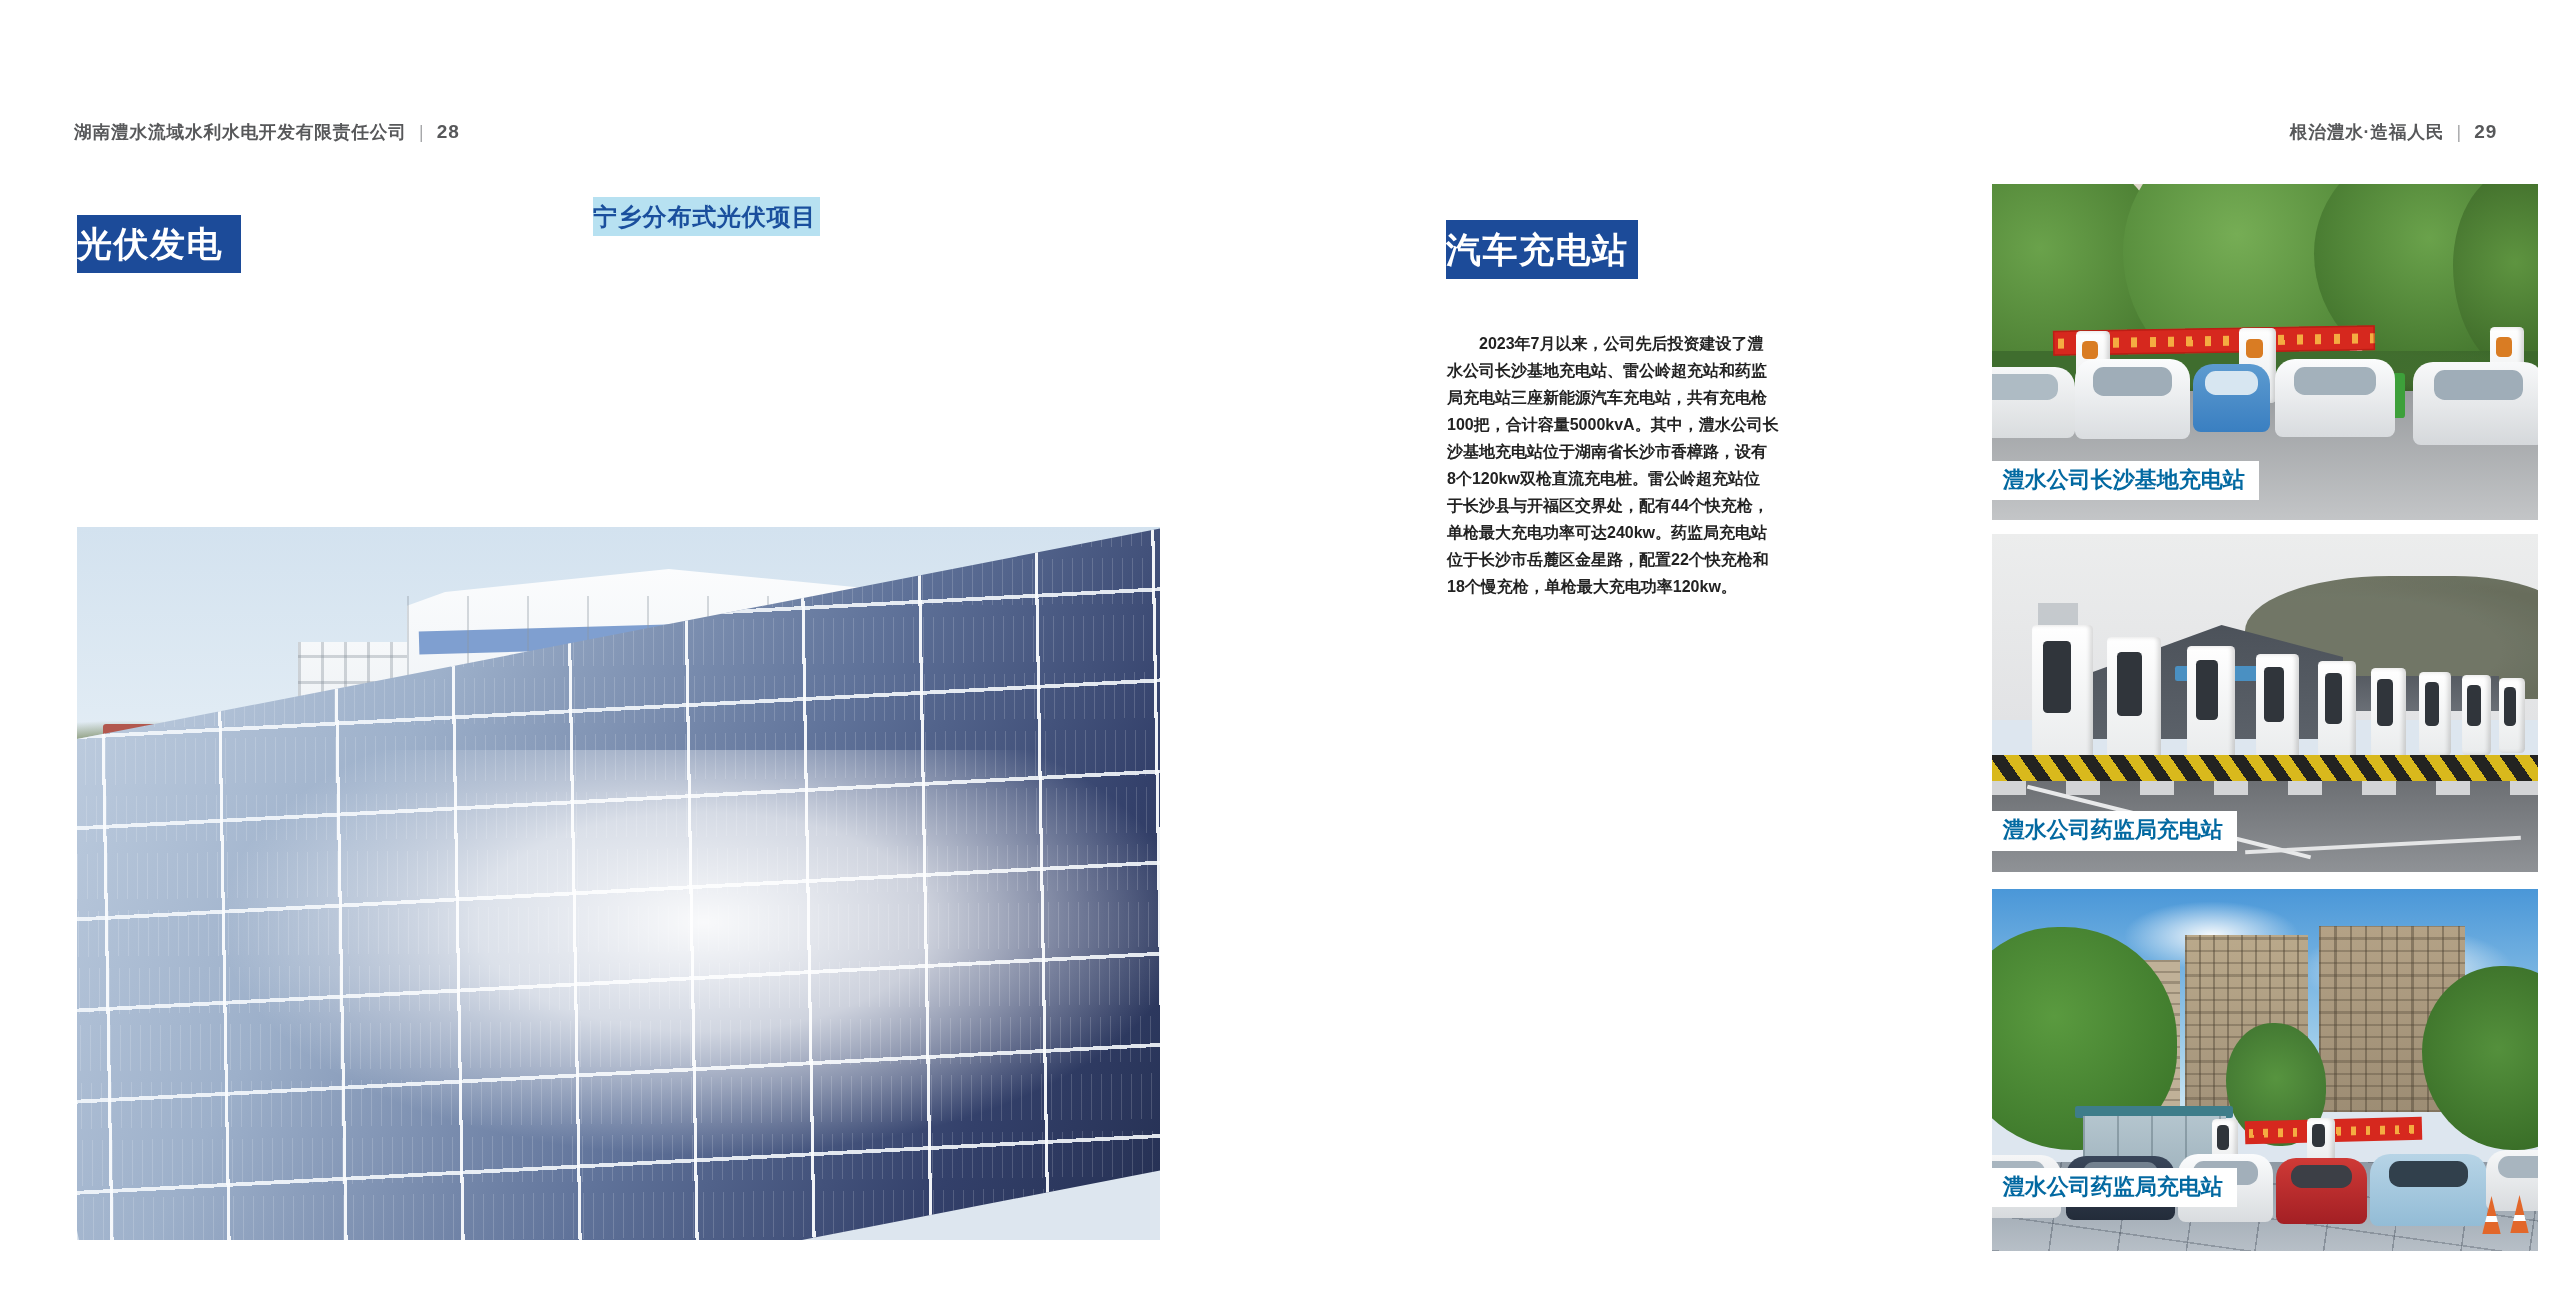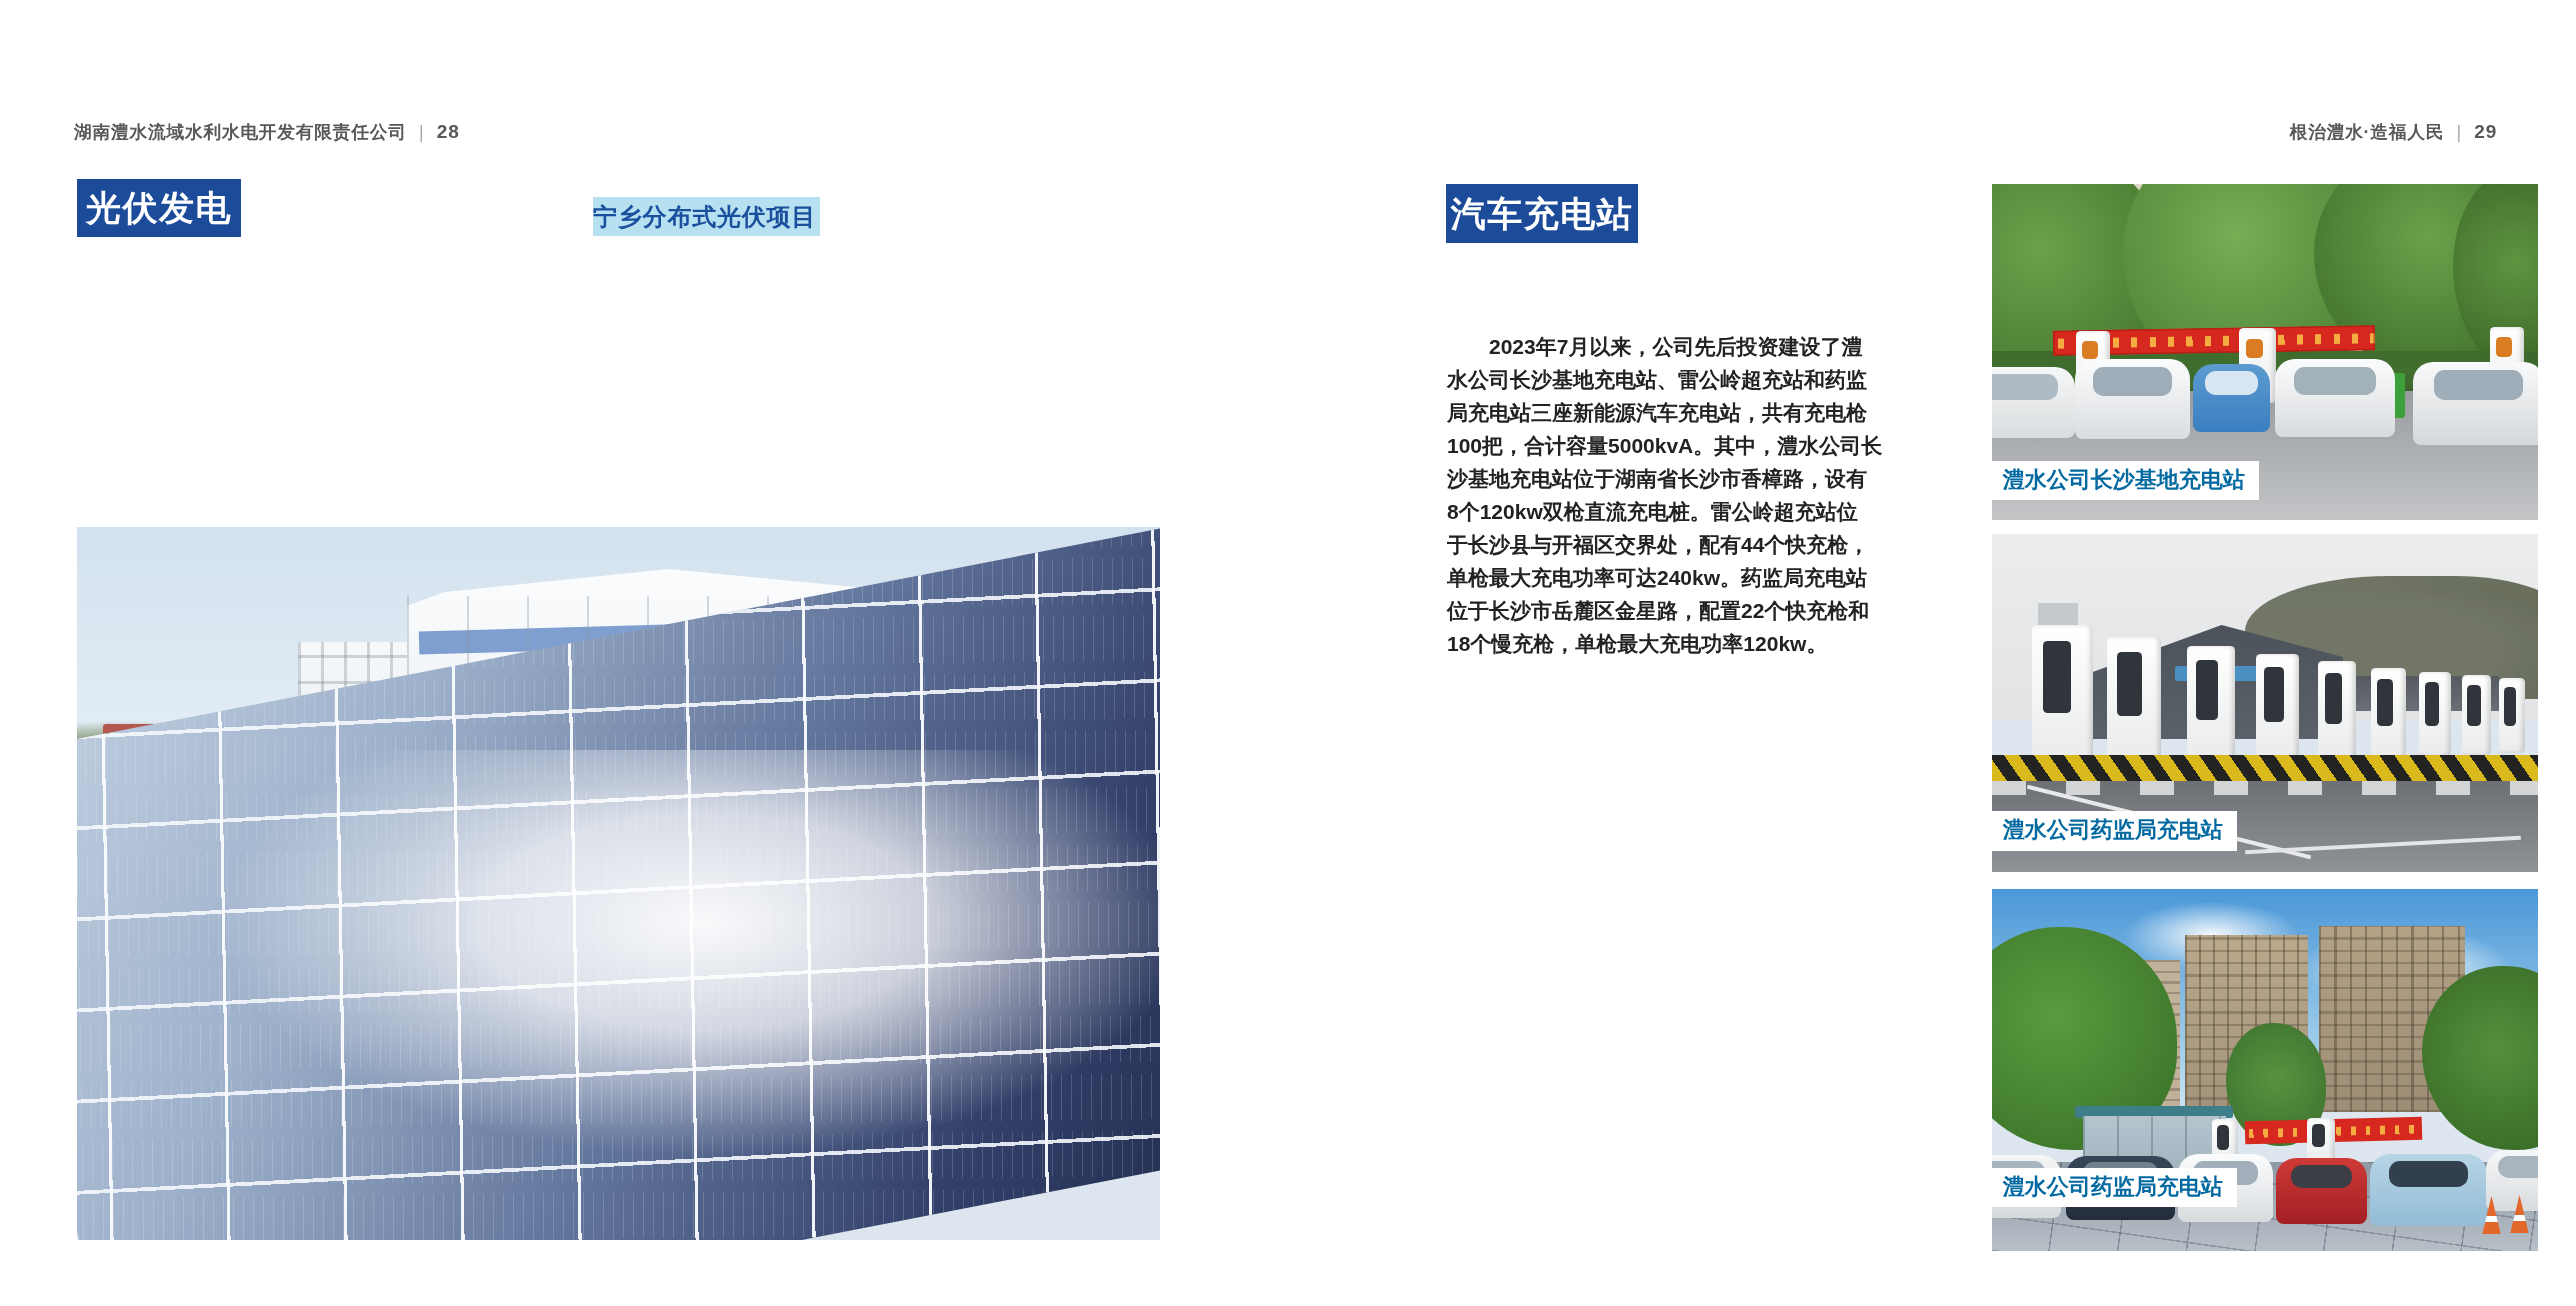--- a/index.html
+++ b/index.html
@@ -7,21 +7,21 @@
           font-family:"Liberation Sans","DejaVu Sans",sans-serif;}
   .abs{position:absolute;}
 
   
   .pg-header{position:absolute;top:72px;font-size:17.7px;font-weight:bold;color:#57585a;letter-spacing:0.8px;white-space:nowrap;margin-top:48px;}
   .pg-header .sep{color:#a7a8aa;font-weight:normal;margin:0 12.3px;}
   .pg-header .num{font-size:19px;}
 
   
   .sec-title{position:absolute;background:#1c4b99;color:#ffffff;font-weight:bold;font-size:35px;
-             text-align:center;letter-spacing:1.5px;}
+             letter-spacing:1.5px;margin-top:36px;}
   .sub-title{position:absolute;background:#b7e1f1;color:#1a4f9d;font-weight:bold;font-size:24px;
              letter-spacing:0.8px;}
 
   
   .para{position:absolute;color:#222222;font-weight:600;white-space:pre-line;}
 
   
   .photo{position:absolute;overflow:hidden;background:#dde6ef;}
   .photo-caption{position:absolute;left:0;background:#ffffff;padding:3.8px 14px 5.4px 10.7px;
                  font-size:22px;font-weight:bold;color:#0369a1;white-space:nowrap;z-index:40;}
@@ -90,21 +90,21 @@
     <div class="abs" style="left:92px;top:223px;width:990px;height:430px;background:
          radial-gradient(ellipse at 54% 40%,rgba(255,255,255,.96) 0%,rgba(255,255,255,.72) 30%,rgba(255,255,255,0) 64%);"></div>
   </div>
 
   <div class="pg-header" style="right:79px;text-align:right;">
     <span>根治澧水·造福人民</span><span class="sep">|</span><span class="num">29</span>
   </div>
 
   <div class="sec-title" style="left:1446px;top:184px;width:192px;height:59px;line-height:59px;">汽车充电站</div>
 
-  <div class="para" style="left:1447px;top:330px;width:444px;font-size:21px;line-height:33px;">　　2023年7月以来，公司先后投资建设了澧
+  <div class="para" style="left:1447px;top:330px;width:444px;font-size:16px;line-height:27px;">　　2023年7月以来，公司先后投资建设了澧
 水公司长沙基地充电站、雷公岭超充站和药监
 局充电站三座新能源汽车充电站，共有充电枪
 100把，合计容量5000kvA。其中，澧水公司长
 沙基地充电站位于湖南省长沙市香樟路，设有
 8个120kw双枪直流充电桩。雷公岭超充站位
 于长沙县与开福区交界处，配有44个快充枪，
 单枪最大充电功率可达240kw。药监局充电站
 位于长沙市岳麓区金星路，配置22个快充枪和
 18个慢充枪，单枪最大充电功率120kw。</div>
 

